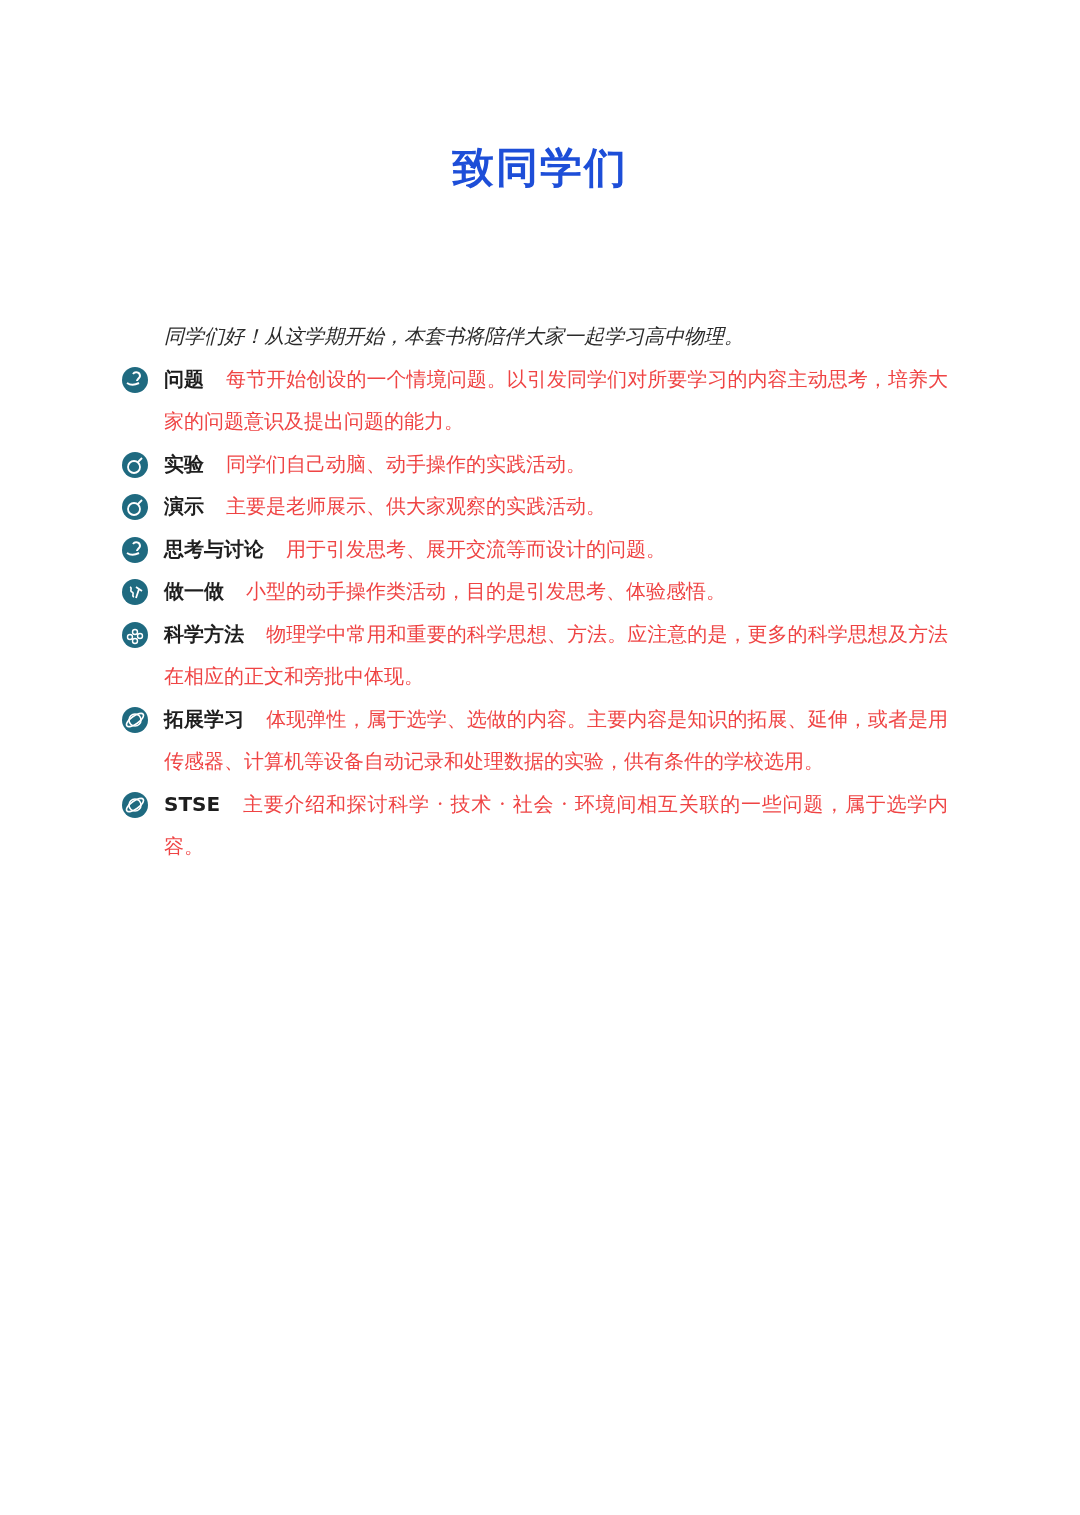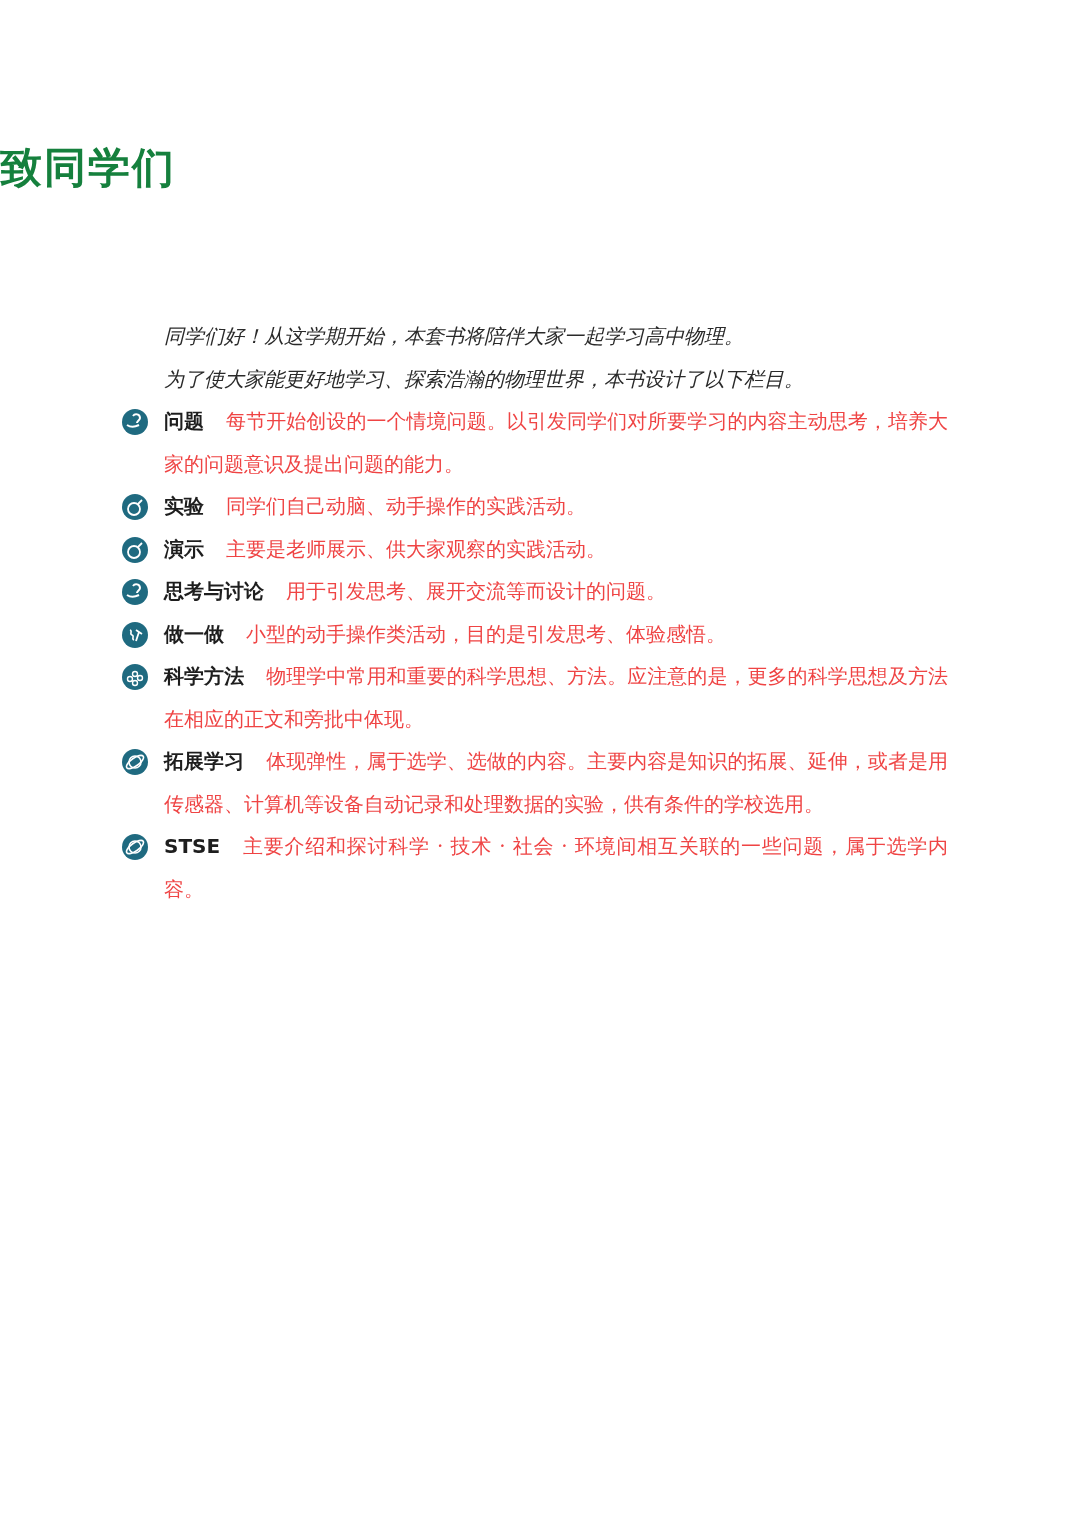--- a/index.html
+++ b/index.html
@@ -2,22 +2,22 @@
 <html><head>
 <meta charset="utf-8">
 <style>
   html, body { margin: 0; padding: 0; background: #ffffff; }
   body {
     width: 1080px; height: 1515px; position: relative; overflow: hidden;
     font-family: "DejaVu Serif", "Liberation Serif", serif;
     color: #2a2a2a;
   }
   .title {
-    position: absolute; top: 112px; left: 0; width: 1080px; text-align: left;
-    font-size: 42px; font-weight: bold; letter-spacing: 2px; color: #15803d;
+    position: absolute; top: 112px; left: 0; width: 1080px; text-align: center;
+    font-size: 42px; font-weight: bold; letter-spacing: 2px; color: #1d4ed8;
     font-family: "DejaVu Serif", serif;
   }
   .content {
     position: absolute; left: 122px; top: 315px; width: 826px;
     font-size: 20px; line-height: 42.5px;
   }
   .para { margin: 0; text-indent: 42px; text-align: justify; font-style: italic; }
   .item { position: relative; padding-left: 42px; margin: 0; text-align: justify; }
   .icon {
     position: absolute; left: 0; top: 9px; width: 26px; height: 26px;
@@ -31,21 +31,20 @@
   }
   .desc { color: #ef4444; }
 </style>
 </head>
 <body>
 
 <h1 class="title">致同学们</h1>
 
 <div class="content" style="--accent:#1f6a80">
   <p class="para">同学们好！从这学期开始，本套书将陪伴大家一起学习高中物理。</p>
-  <p class="para">为了使大家能更好地学习、探索浩瀚的物理世界，本书设计了以下栏目。</p>
 
   <p class="item">
     <span class="icon">
         <svg viewBox="0 0 26 26">
           <path d="M11 7c2-3 7-2 7 2 0 2-3 3-3 5" stroke="#fff" stroke-width="2" fill="none"></path>
           <path d="M5 16c3 2 8 2 12 0" stroke="#fff" stroke-width="2" fill="none"></path>
         </svg>
       </span>
     <span class="label">问题</span><span class="desc">每节开始创设的一个情境问题。以引发同学们对所要学习的内容主动思考，培养大家的问题意识及提出问题的能力。</span>
   </p>

